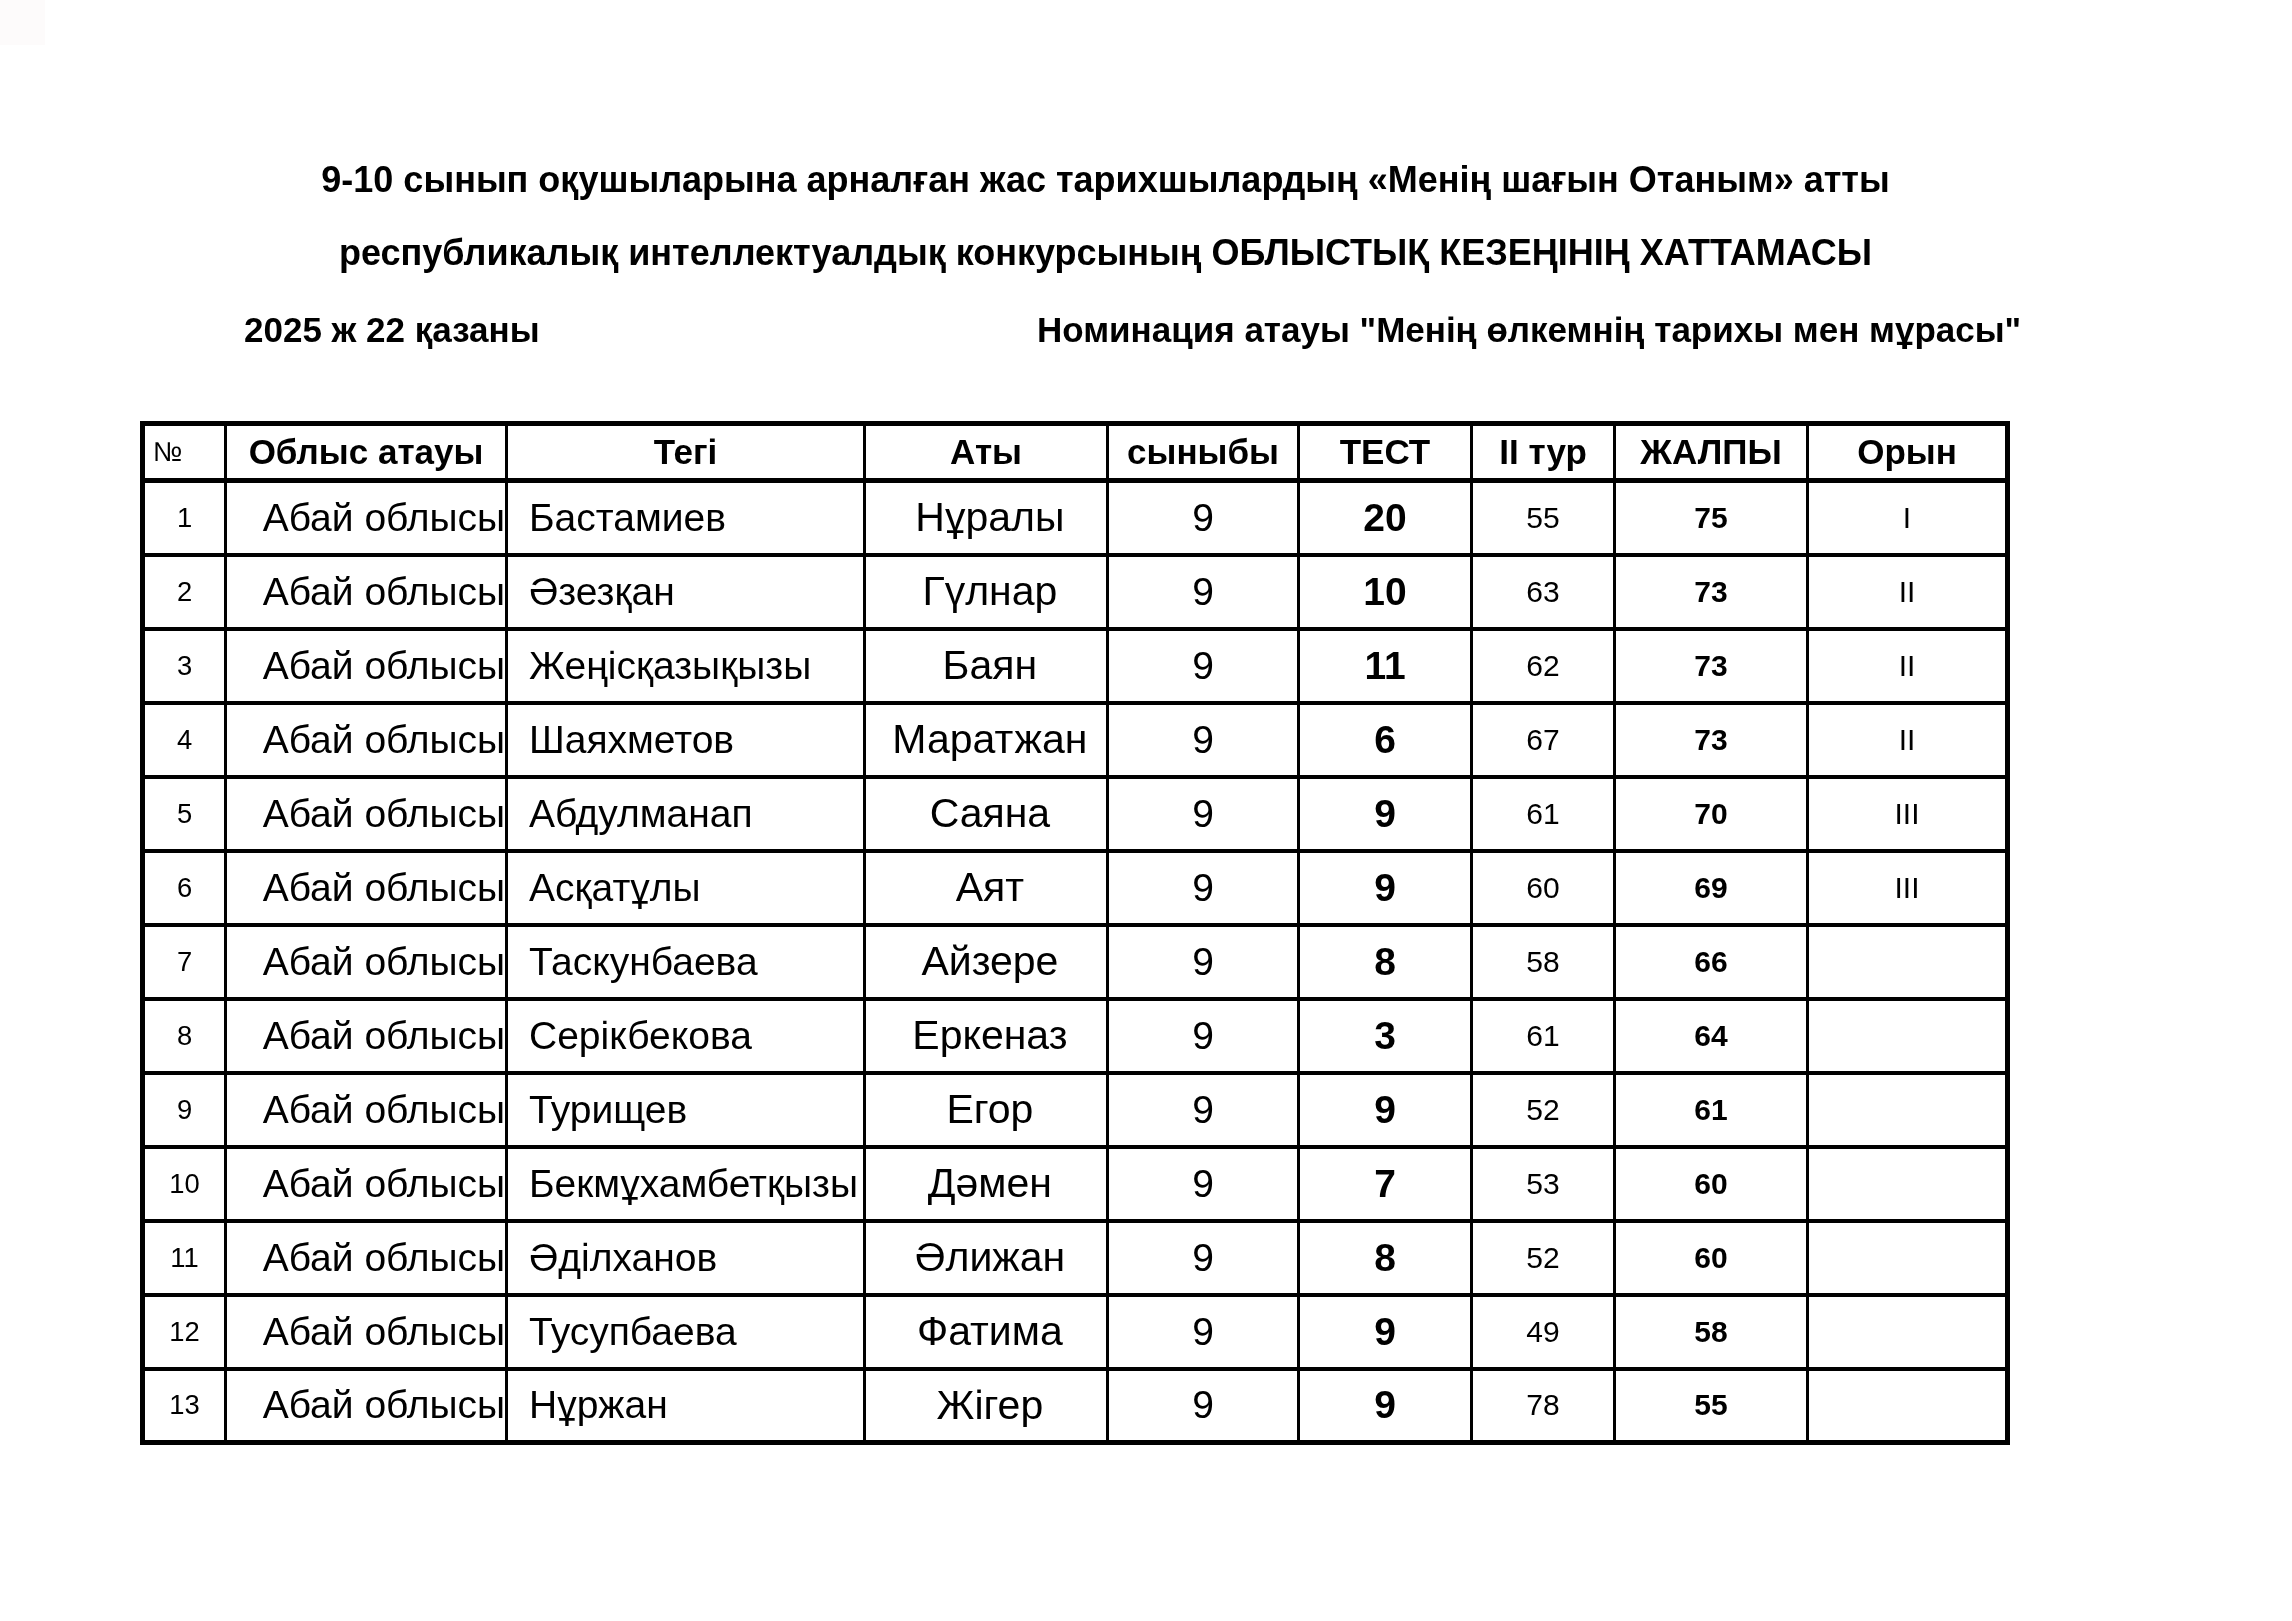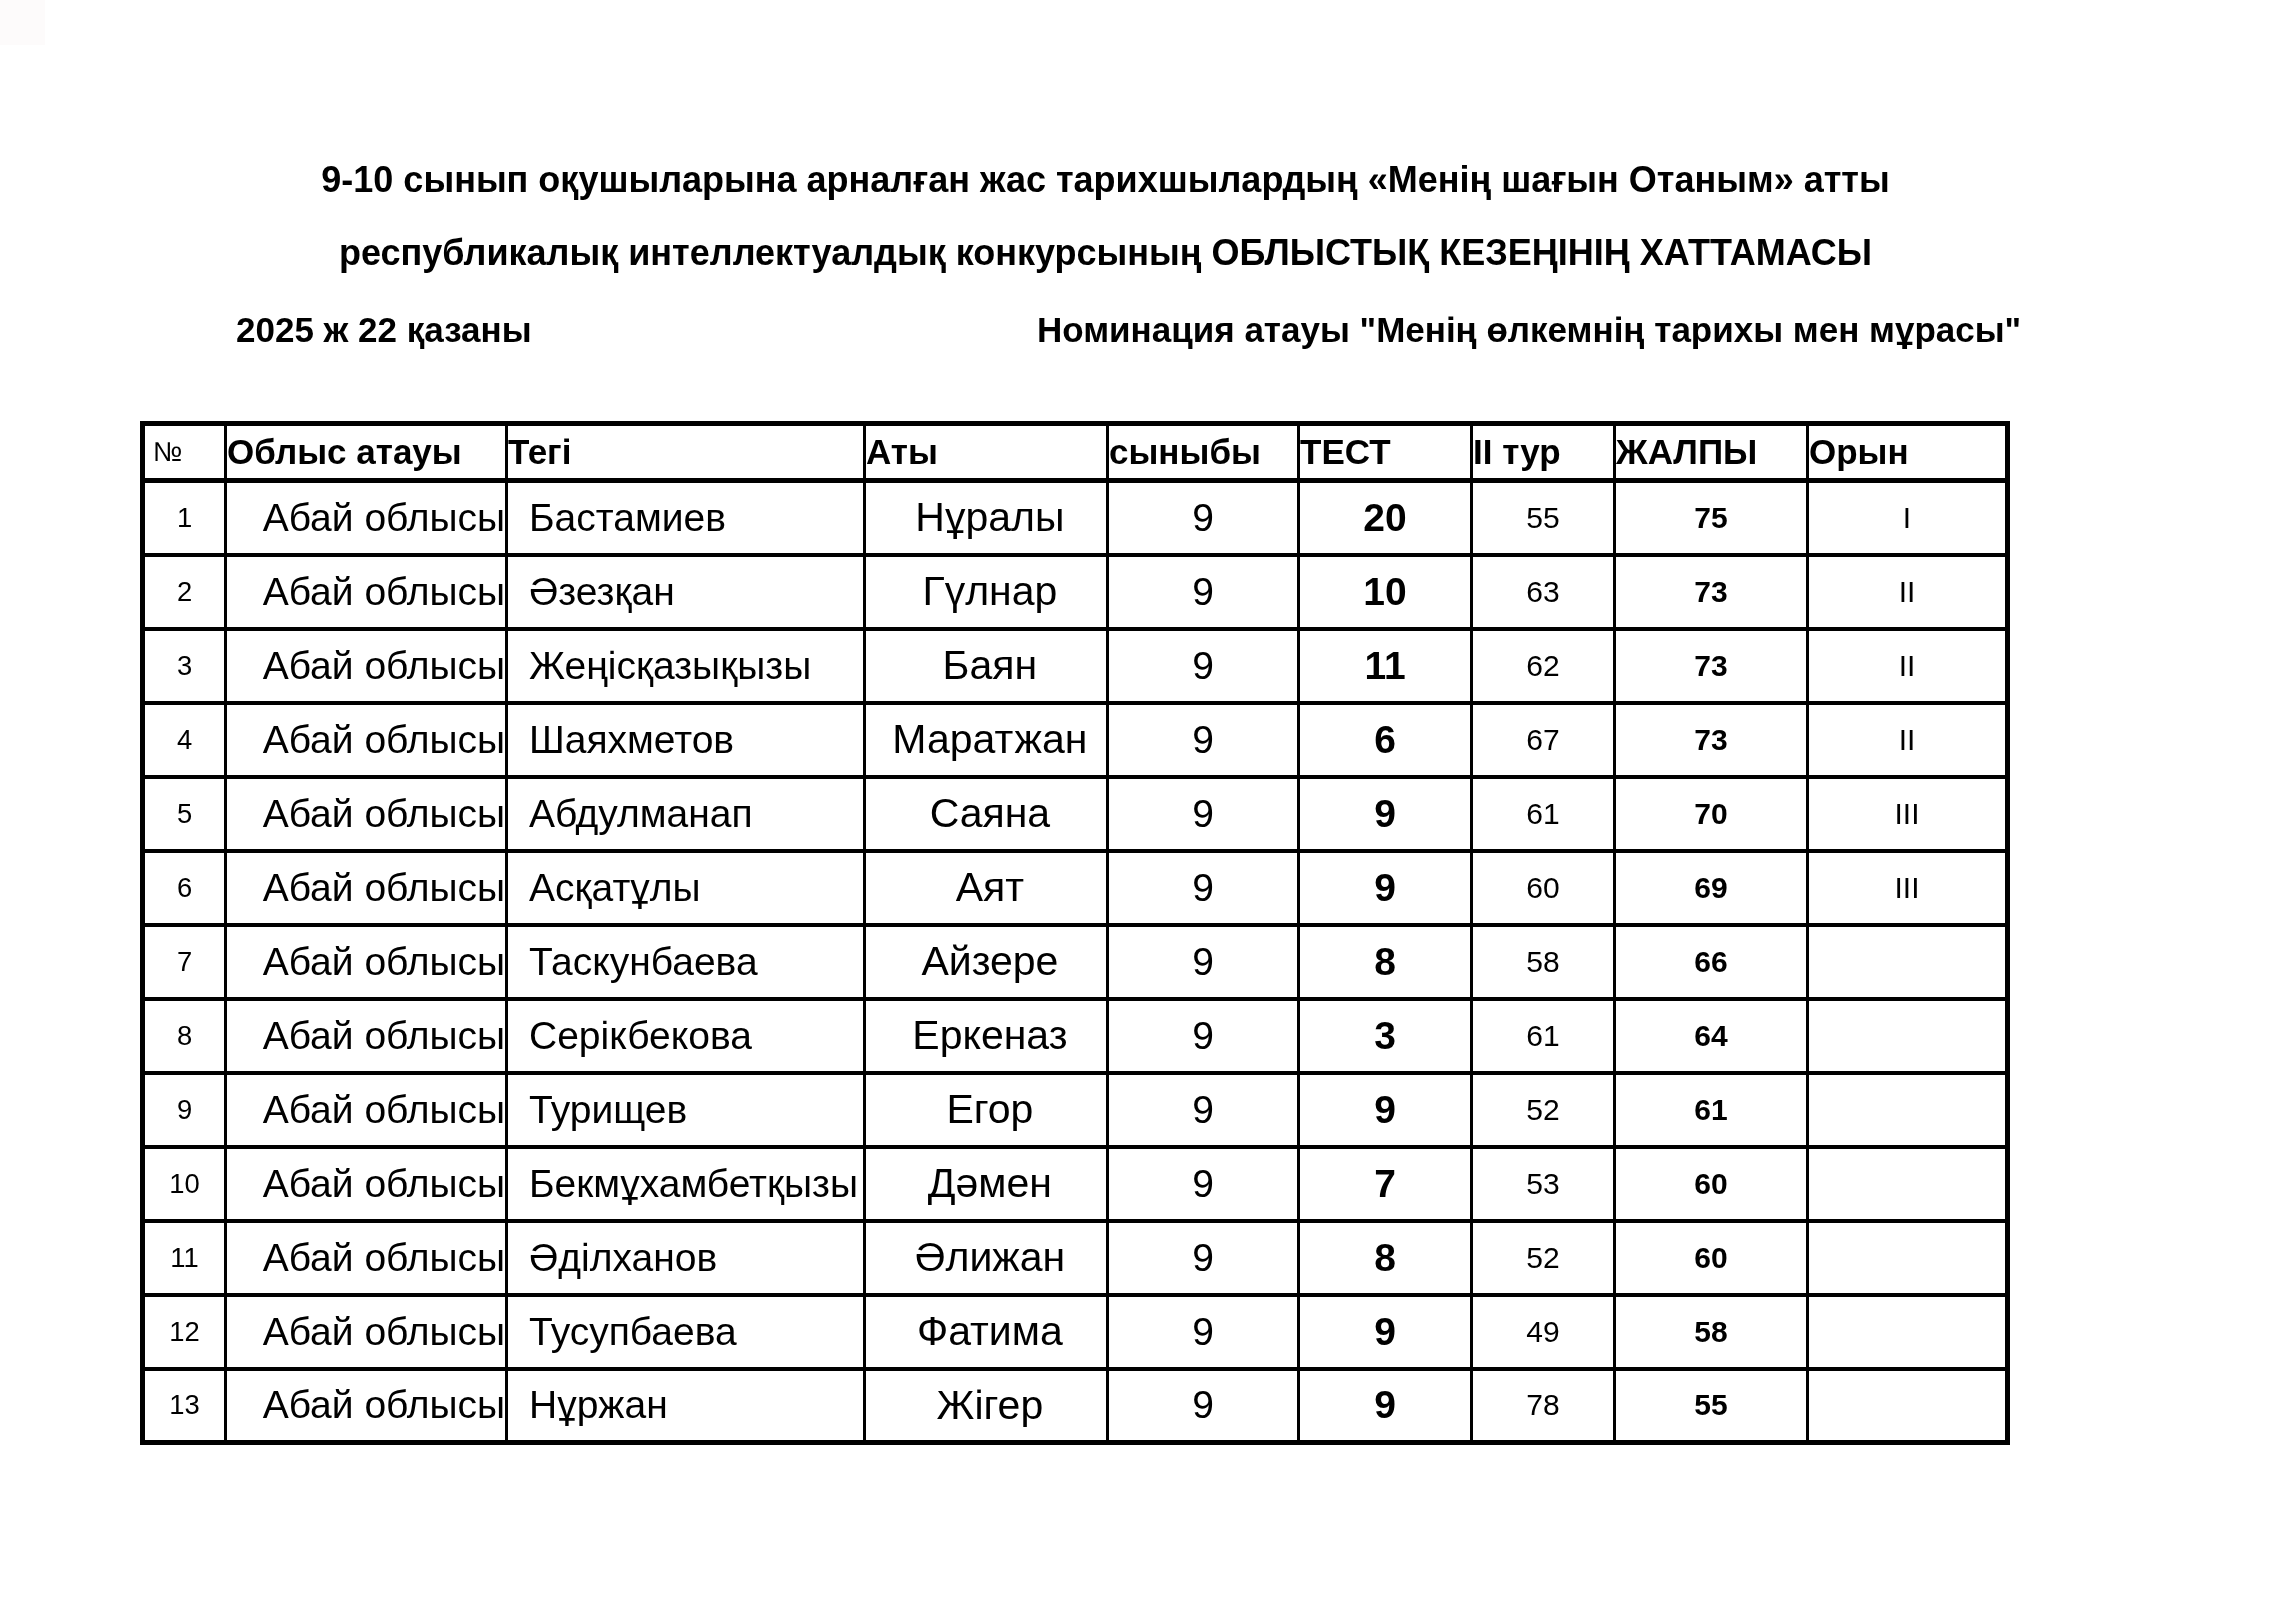--- a/index.html
+++ b/index.html
@@ -24,21 +24,21 @@
     left: 135px;
     top: 143px;
     width: 1941px;
     text-align: center;
     font-weight: bold;
     font-size: 36px;
     line-height: 73px;
   }
   .date {
     position: absolute;
-    left: 236px;
+    left: 244px;
     top: 310px;
     font-size: 35px;
     font-weight: bold;
     white-space: nowrap;
   }
   .nomination {
     position: absolute;
     left: 1037px;
     top: 310px;
     font-size: 35px;
@@ -61,21 +61,21 @@
     overflow: hidden;
     white-space: nowrap;
     vertical-align: middle;
   }
   thead th {
     border-top: 5.9px solid #000000;
     border-bottom: 5.9px solid #000000;
     height: 57px;
     font-size: 35px;
     font-weight: bold;
-    text-align: left;
+    text-align: center;
   }
   thead th.col-num {
     font-size: 27.4px;
     font-weight: normal;
     text-align: left;
     padding-left: 7.8px;
   }
   tbody td {
     border-top: 4.9px solid #000000;
     border-bottom: 4.9px solid #000000;

